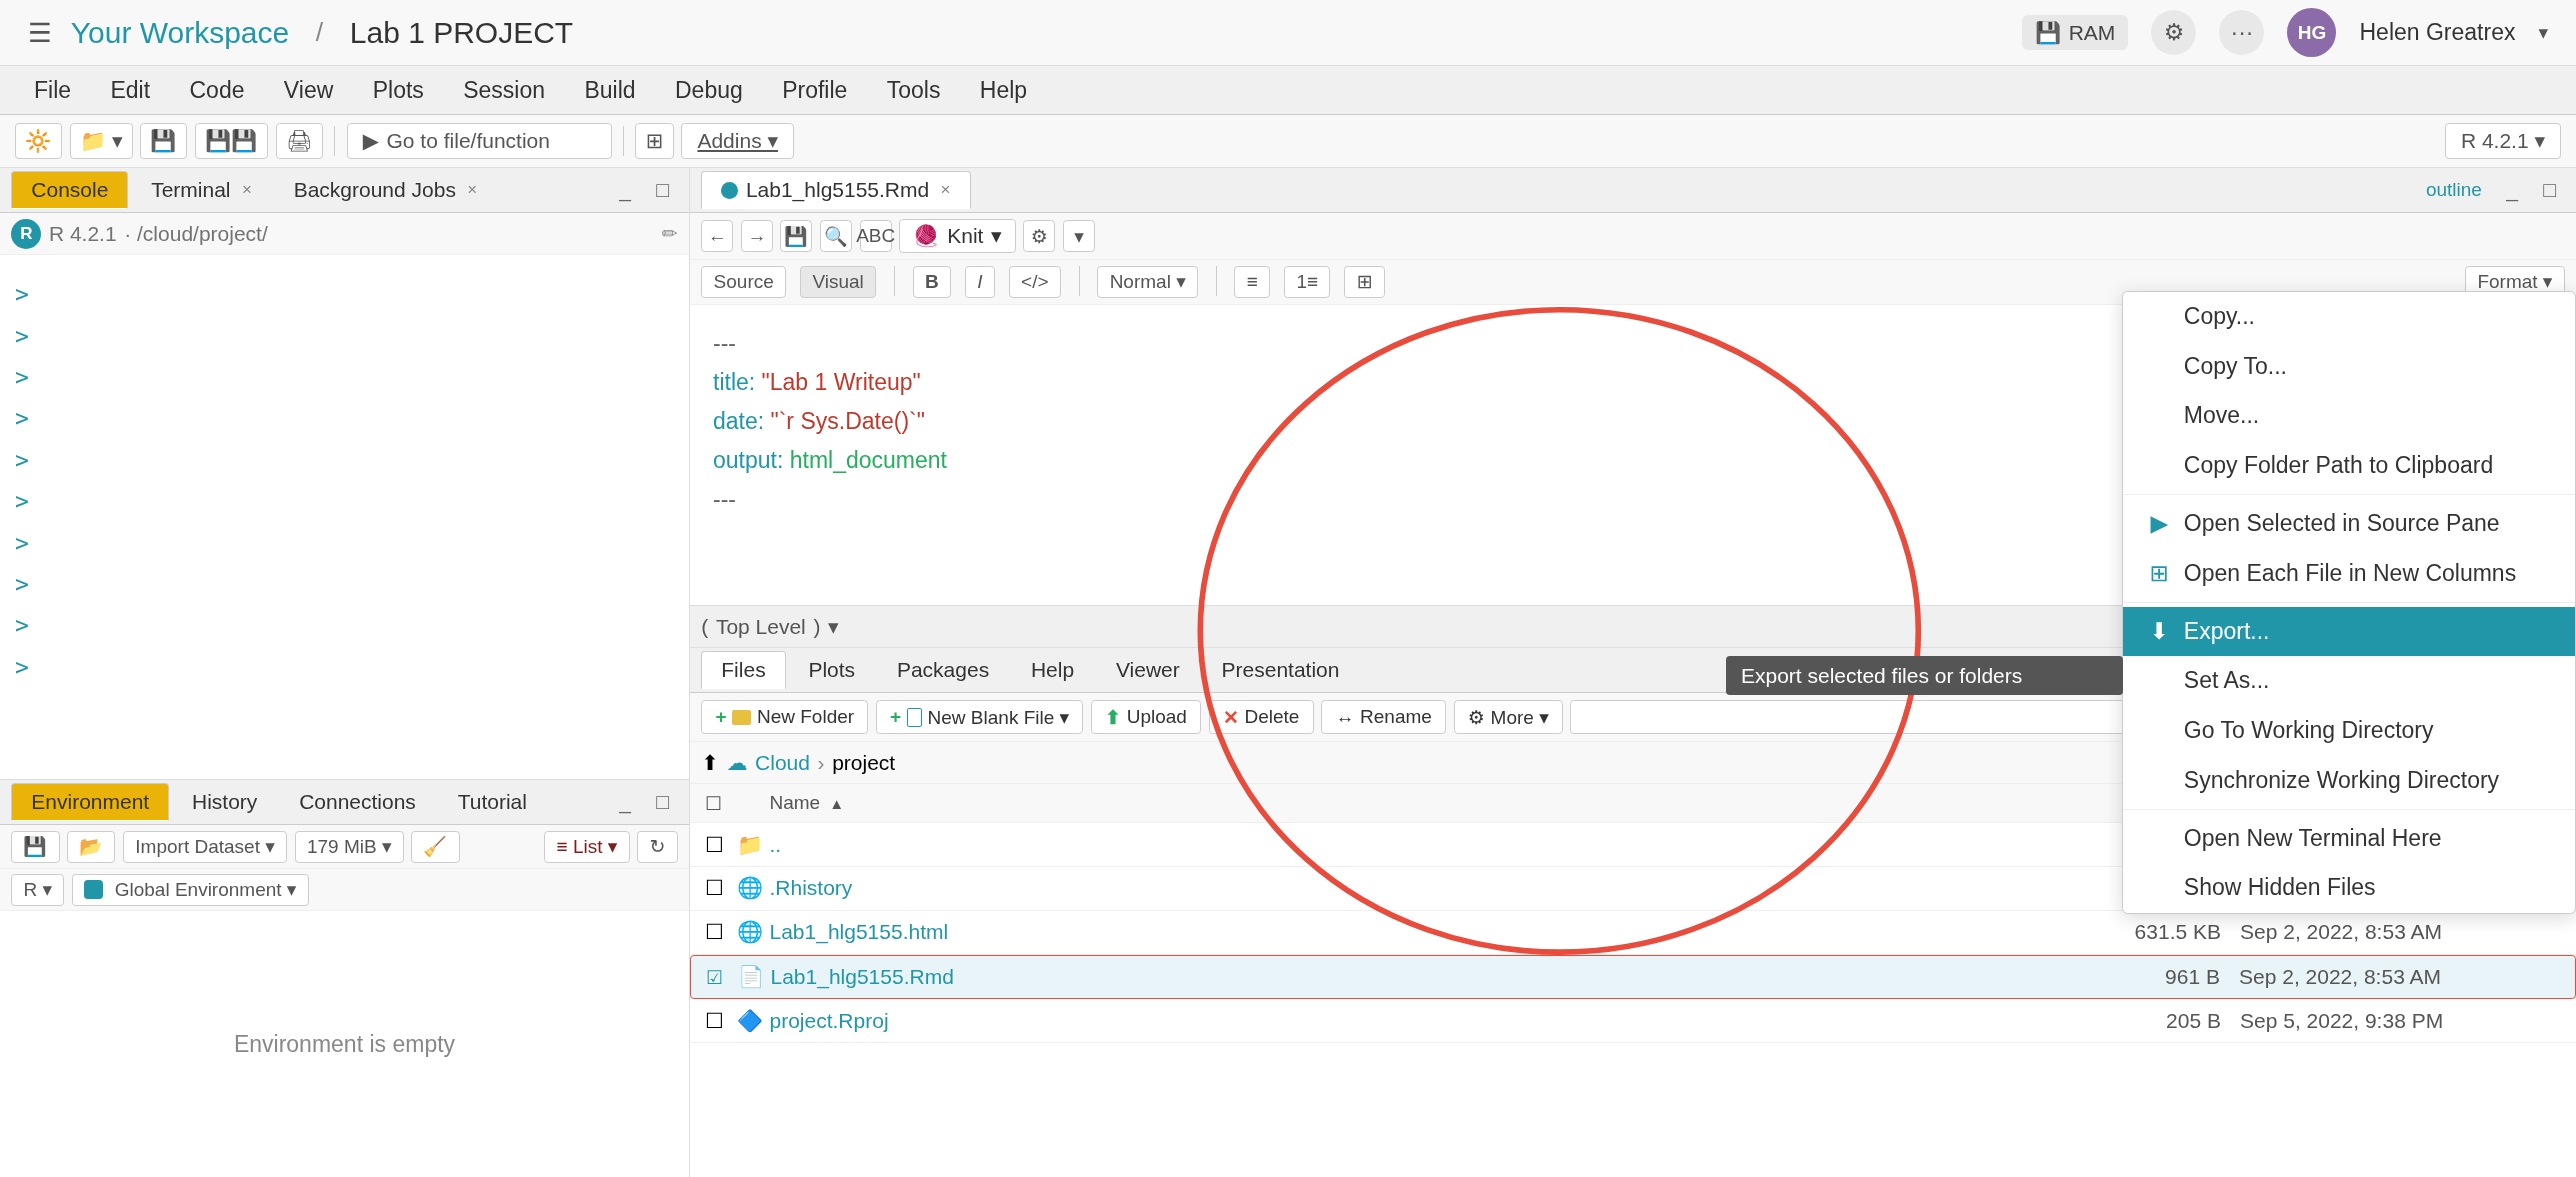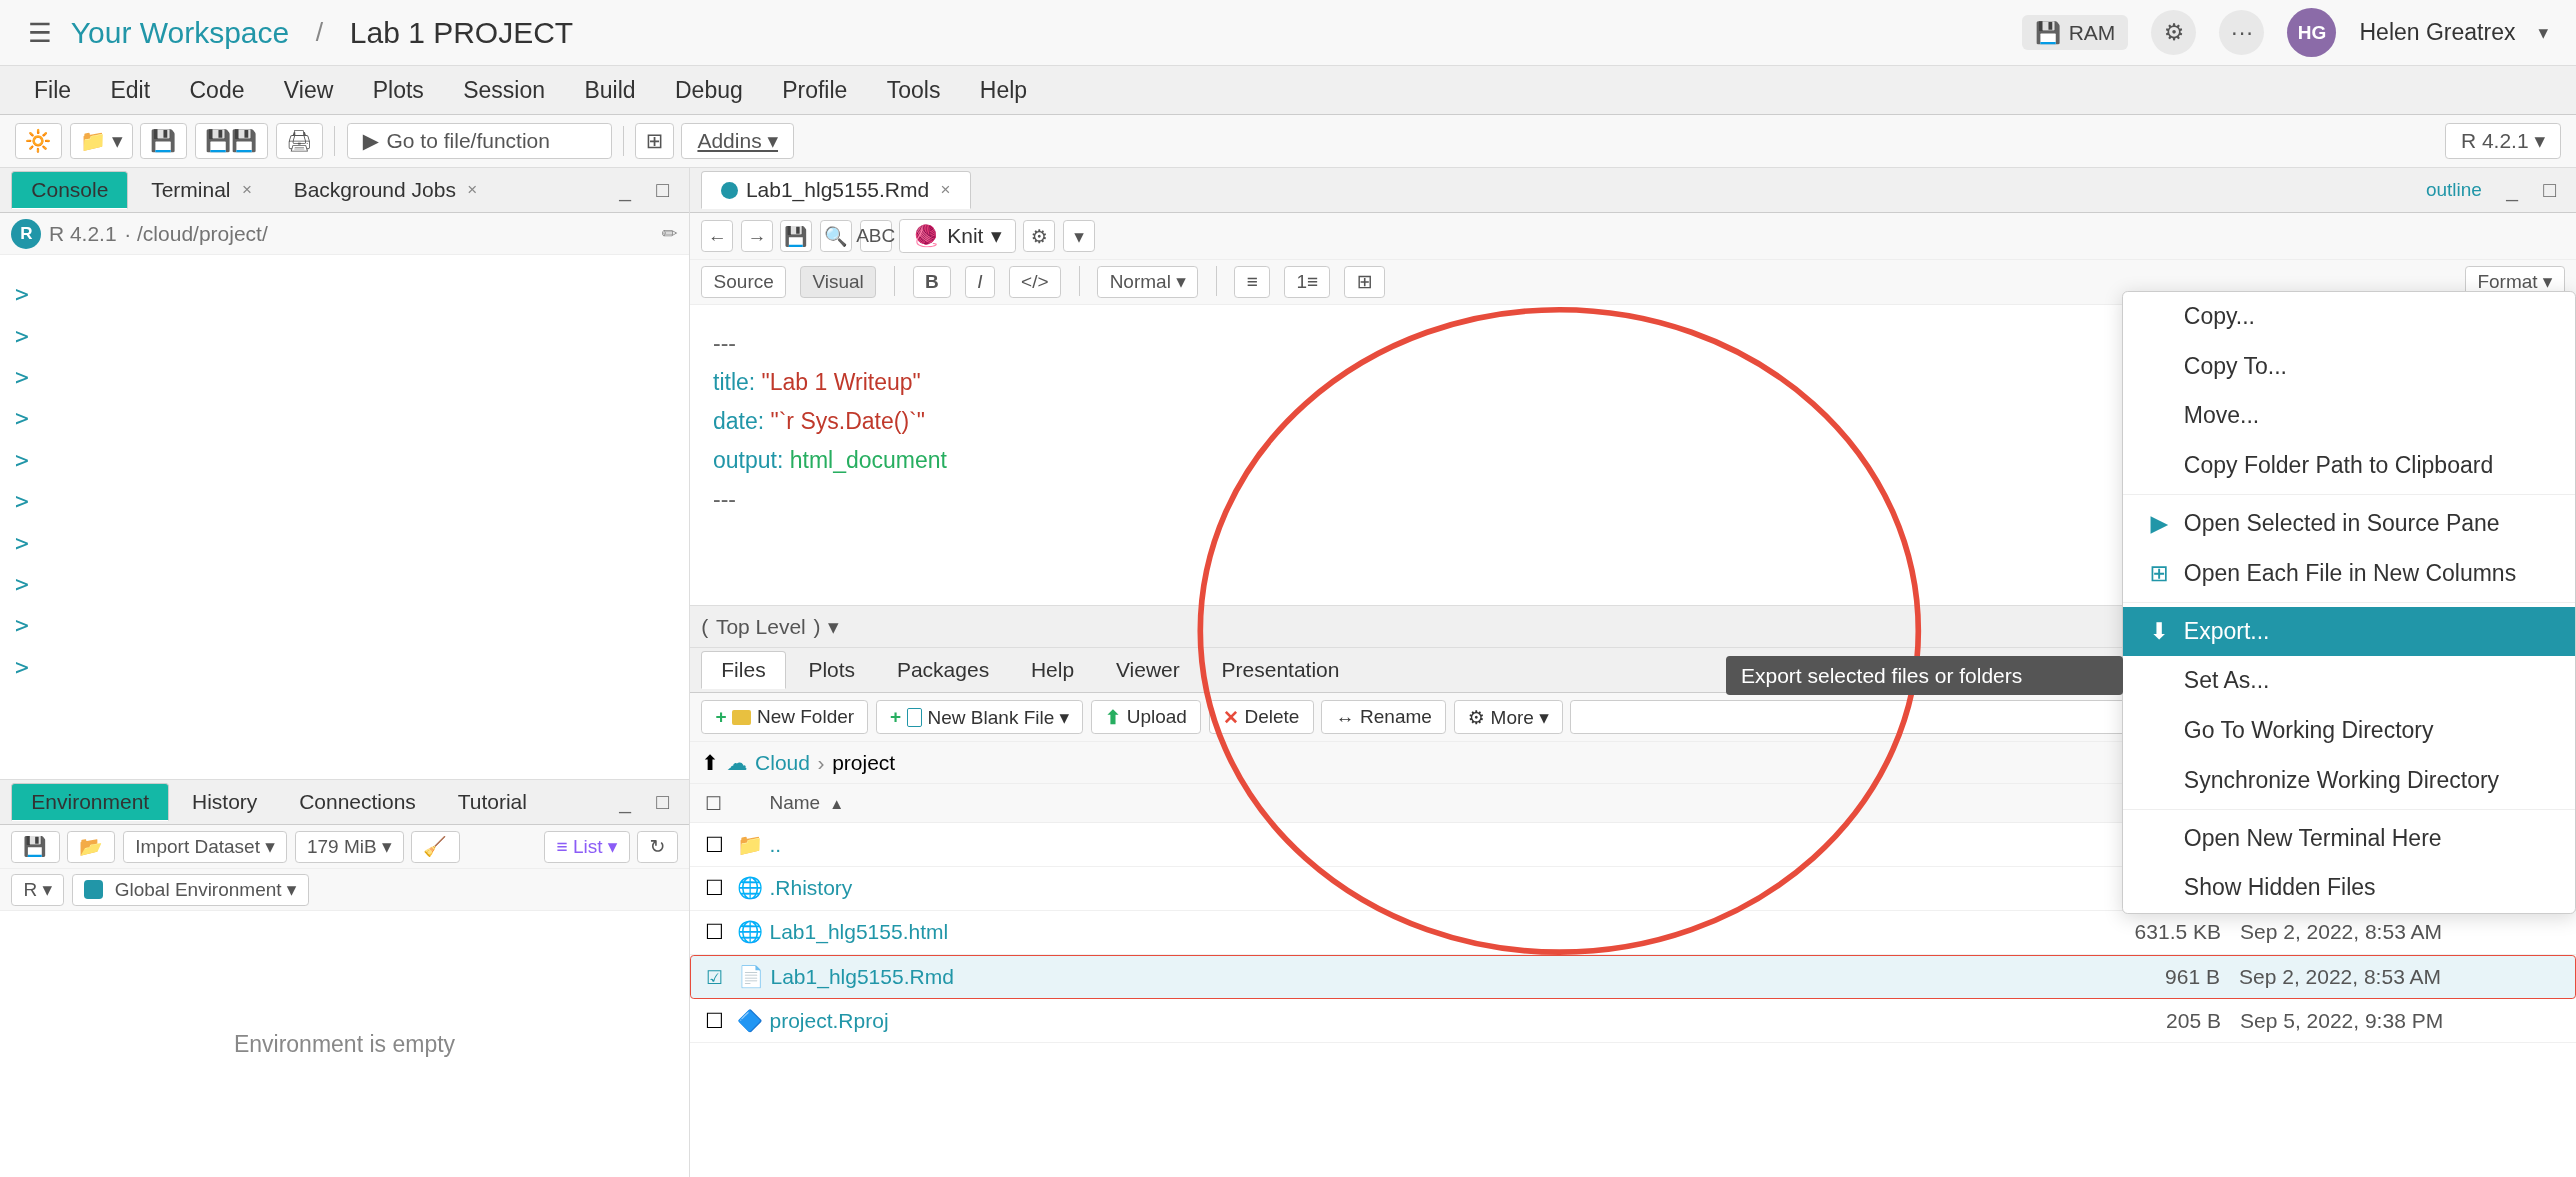--- a/index.html
+++ b/index.html
@@ -96,21 +96,21 @@
     .panel-tabs {
       display: flex; align-items: center;
       background: #f0f0f0; border-bottom: 0.9px solid #ccc;
       height: 45px; padding: 0 11.3px; gap: 3.8px;
     }
     .panel-tab {
       padding: 5.7px 19px; font-size: 21px; color: #333;
       cursor: pointer; border-radius: 3.8px 3.8px 0 0;
       display: flex; align-items: center; gap: 7.6px;
     }
-    .panel-tab.active { background: #14b8a6; border: 0.9px solid #ccc; border-bottom: 0.9px solid white; }
+    .panel-tab.active { background: #eab308; border: 0.9px solid #ccc; border-bottom: 0.9px solid white; }
     .panel-tab-close { font-size: 17px; color: #888; cursor: pointer; margin-left: 3.8px; }
     .panel-controls { display: flex; align-items: center; margin-left: auto; gap: 7.6px; }
     .panel-ctrl-btn { width: 30px; height: 30px; border: none; background: none; cursor: pointer; font-size: 21px; color: #666; }
 
     .console-content {
       flex: 1; background: white; padding: 11.3px 15px;
       overflow: hidden;
     }
     .console-toolbar {
       display: flex; align-items: center; gap: 7.6px;
@@ -147,21 +147,21 @@
       background: white; cursor: pointer; font-size: 19px; color: #555; height: 32px;
     }
     .global-env-btn {
       display: flex; align-items: center; gap: 5.7px;
       padding: 3.8px 11.3px; border: 0.9px solid #ccc; border-radius: 3.8px;
       background: white; cursor: pointer; font-size: 19px; color: #555; height: 32px;
     }
     .list-btn {
       display: flex; align-items: center; gap: 5.7px;
       padding: 3.8px 11.3px; border: 0.9px solid #ccc; border-radius: 3.8px;
-      background: white; cursor: pointer; font-size: 19px; color: #8b5cf6; height: 32px;
+      background: white; cursor: pointer; font-size: 19px; color: #7f1d1d; height: 32px;
       margin-left: auto;
     }
 
     
     .right-panel { flex: 1; display: flex; flex-direction: column; position: relative; }
 
     
     .editor-area { flex: 1; display: flex; flex-direction: column; border-bottom: 0.9px solid #ddd; }
     .editor-tabs {
       display: flex; align-items: center;

